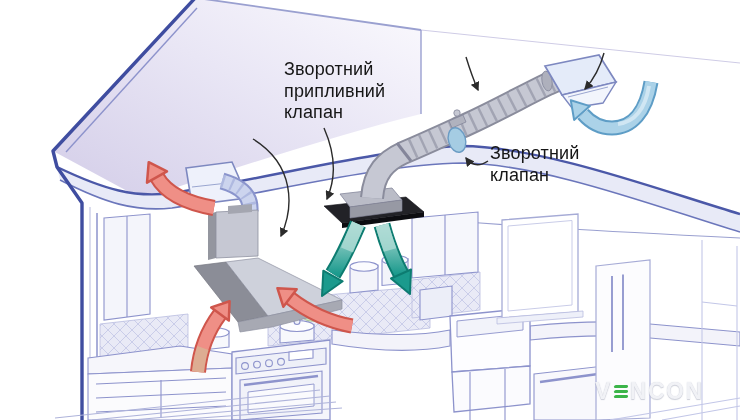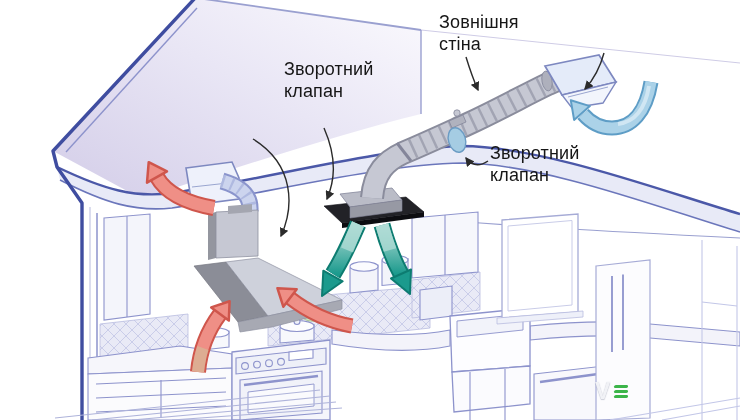--- a/index.html
+++ b/index.html
@@ -209,33 +209,31 @@
     <path d="M466,57 C470,70 474,81 478,90" marker-end="url(#lh)"></path>
     <path d="M604,53 C600,68 593,80 585,89" marker-end="url(#lh)"></path>
     <path d="M488,161 C479,167 472,166 466,158" marker-end="url(#lh)"></path>
   </g>
 </svg>
 
 <div class="lbl" style="left:164px;top:98px">
 </div>
 <div class="lbl" style="left:284px;top:59px">
   <span>Зворотний</span>
+  <span>припливний</span>
   <span>клапан</span>
-</div>
-<div class="lbl" style="left:439px;top:12px">
-  <span>Зовнішня</span>
-  <span>стіна</span>
 </div>
 <div class="lbl" style="left:490px;top:143px">
   <span>Зворотний</span>
   <span>клапан</span>
 </div>
 
 <div class="wm">
   <span>V</span>
   <span class="wm-e">
         <i></i>
         <i></i>
         <i></i>
       </span>
+  <span>NCON</span>
 </div>
 
 </div>
 
 </body></html>

